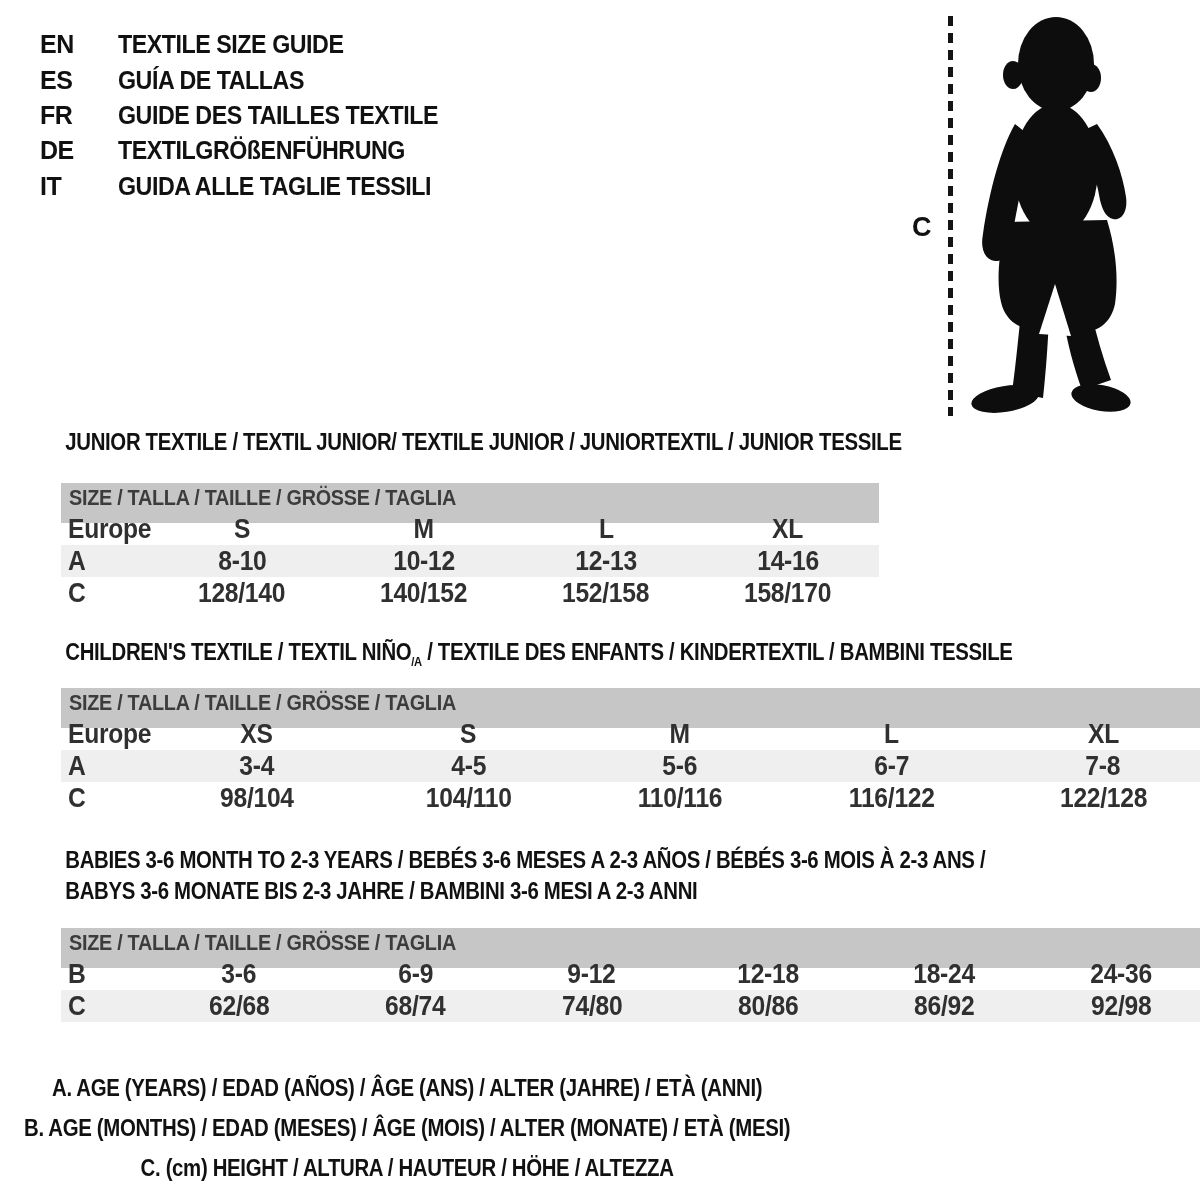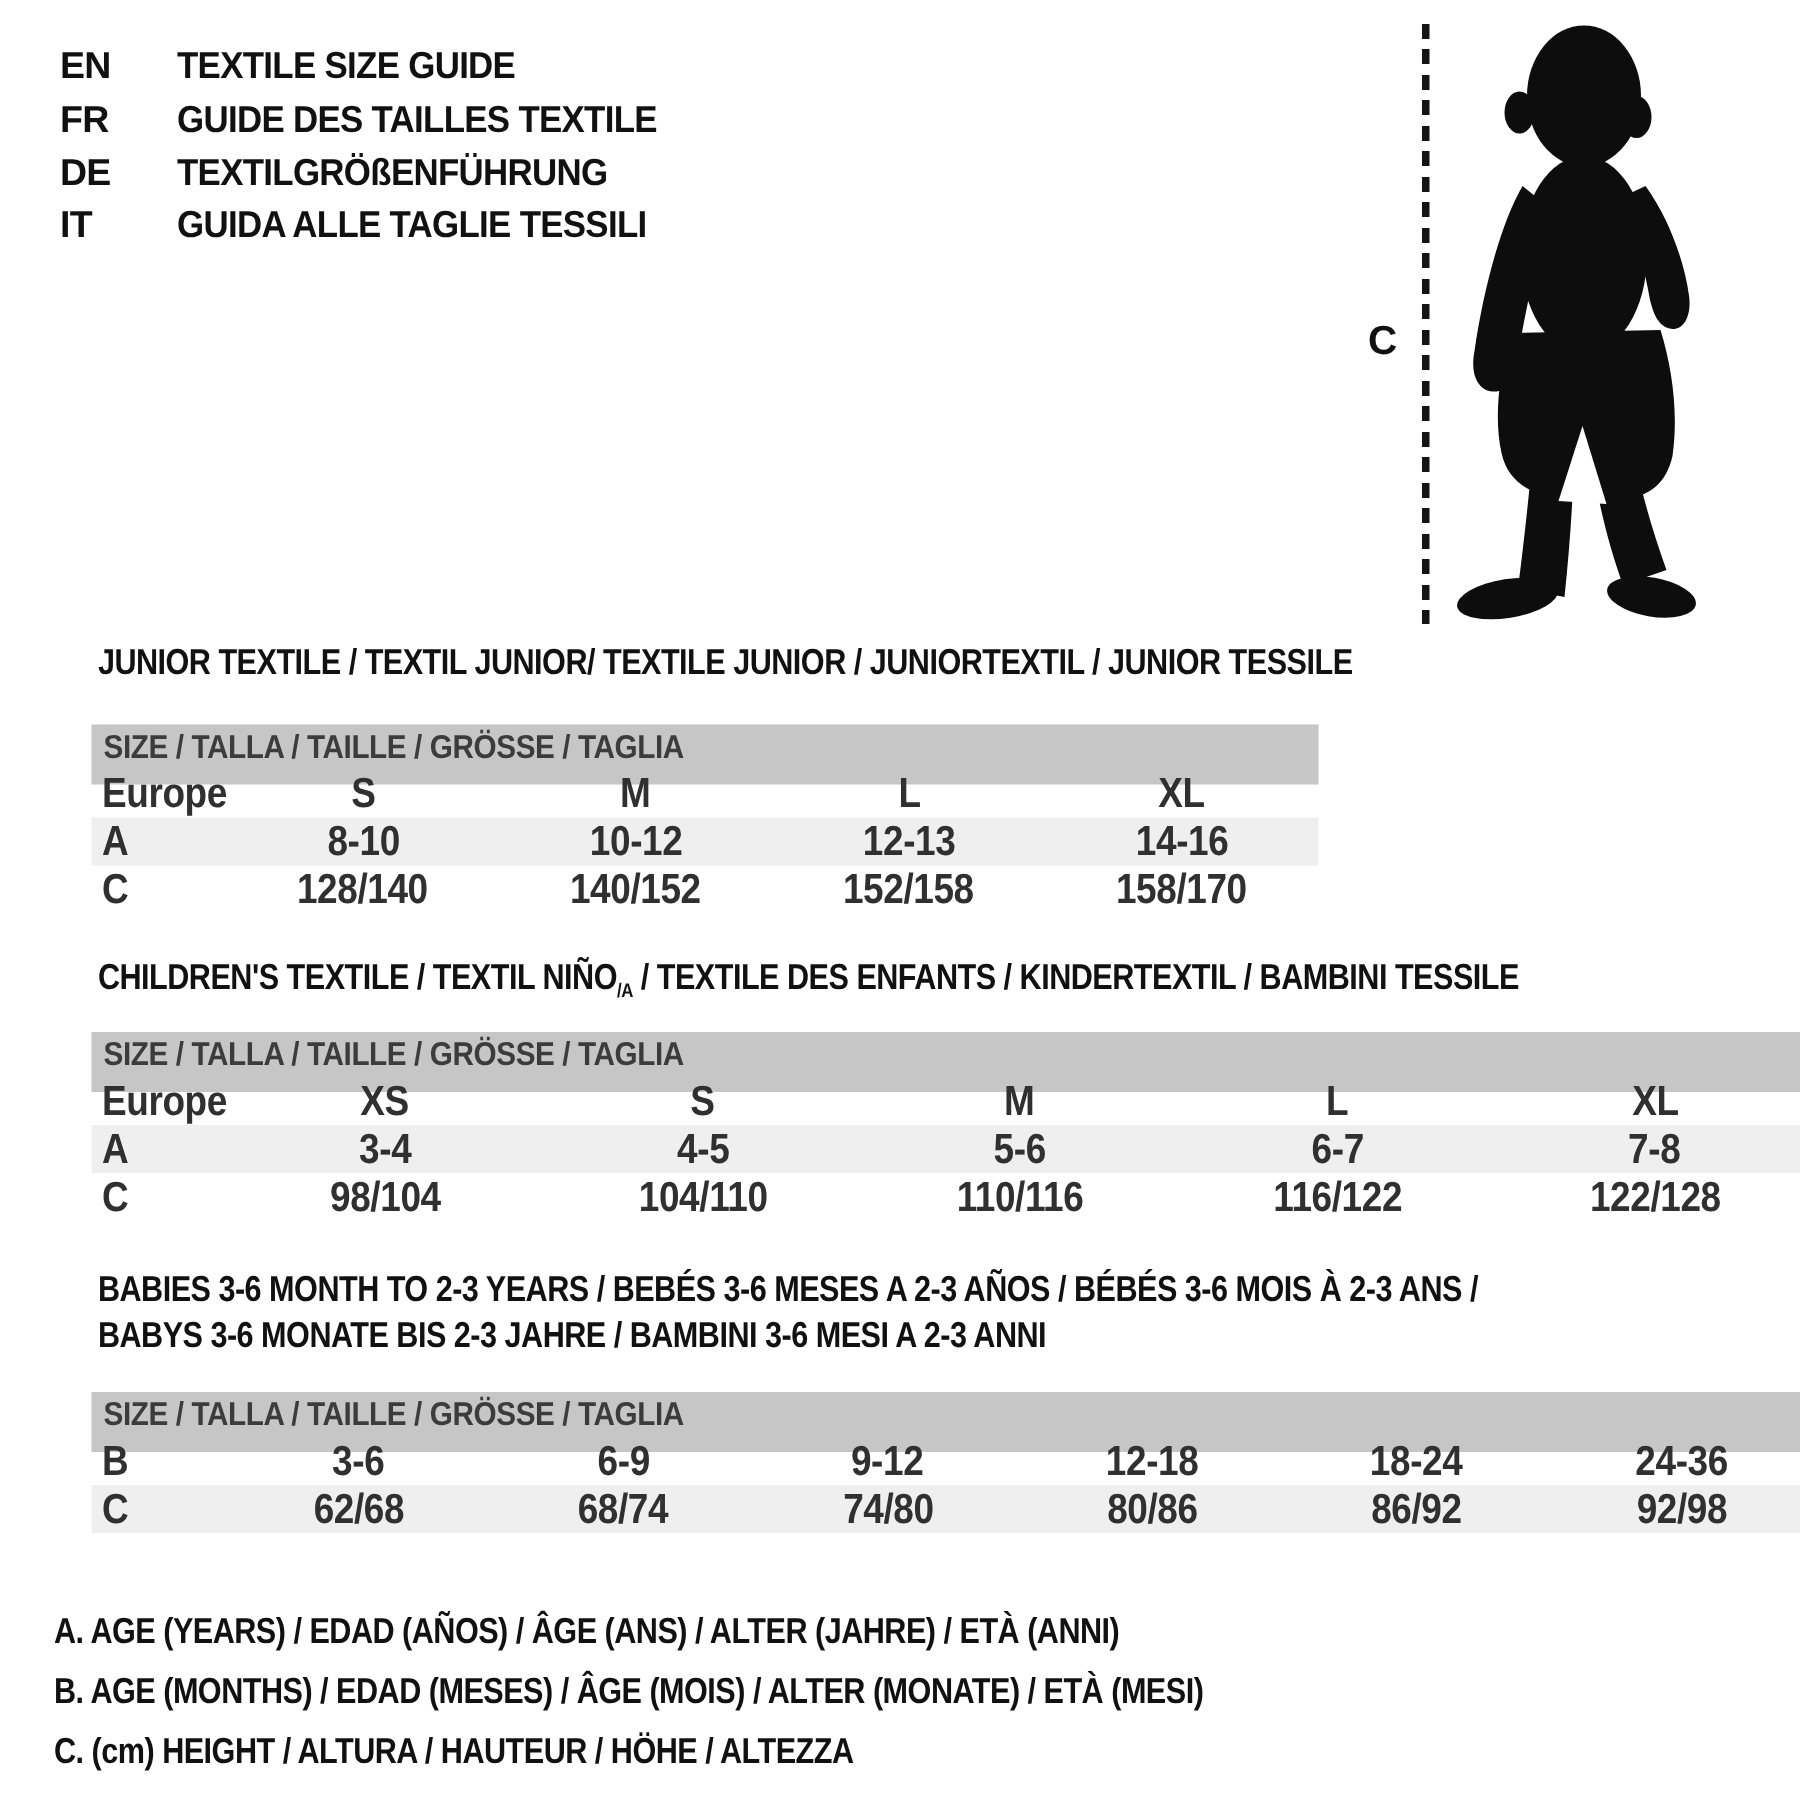--- a/index.html
+++ b/index.html
@@ -40,33 +40,37 @@
   .sec-babies .table{top:114px;}
   .trow{display:flex;height:32px;align-items:center;}
   .trow.shaded{background:#efefef;}
   .cell{font-size:28px;font-weight:700;color:#303030;letter-spacing:-0.3px;}
   .cell.label{width:90px;padding-left:7px;box-sizing:border-box;}
   .cell.value{flex:1;text-align:center;}
   .cell .cond{display:inline-block;transform:scaleX(0.88);white-space:nowrap;}
   .cell.label .cond{transform-origin:0 50%;}
   .cell.value .cond{transform-origin:50% 50%;}
   
-  .legend{position:absolute;left:36px;top:1068px;}
+  .legend{position:absolute;left:24px;top:1068px;text-align:center;}
   .legend-line{height:40px;line-height:40px;font-size:24px;font-weight:700;letter-spacing:-0.4px;
     transform:scaleX(0.85);transform-origin:0 50%;white-space:nowrap;}
 </style>
 </head>
 <body>
 
 <div class="page">
 
   <div class="lang-block">
       <div class="lang-row">
         <span class="lang-code">EN</span>
         <span class="lang-label">TEXTILE SIZE GUIDE</span>
+      </div>
+      <div class="lang-row">
+        <span class="lang-code">ES</span>
+        <span class="lang-label">GUÍA DE TALLAS</span>
       </div>
       <div class="lang-row">
         <span class="lang-code">FR</span>
         <span class="lang-label">GUIDE DES TAILLES TEXTILE</span>
       </div>
       <div class="lang-row">
         <span class="lang-code">DE</span>
         <span class="lang-label">TEXTILGRÖßENFÜHRUNG</span>
       </div>
       <div class="lang-row">

